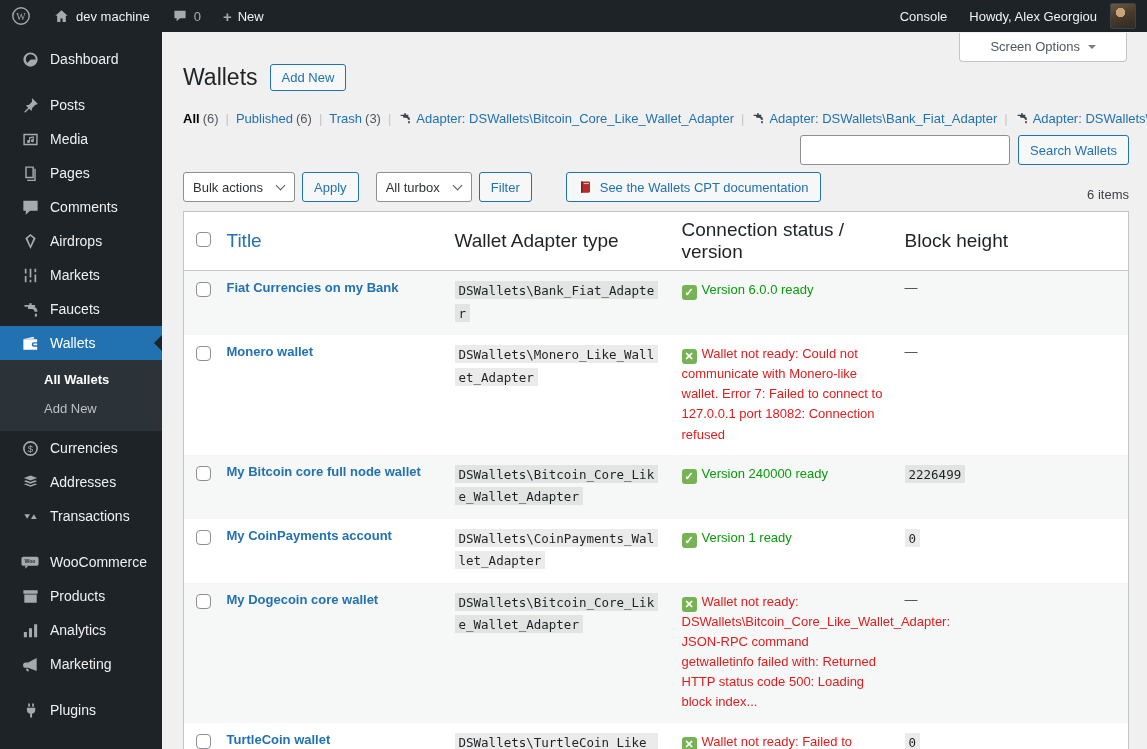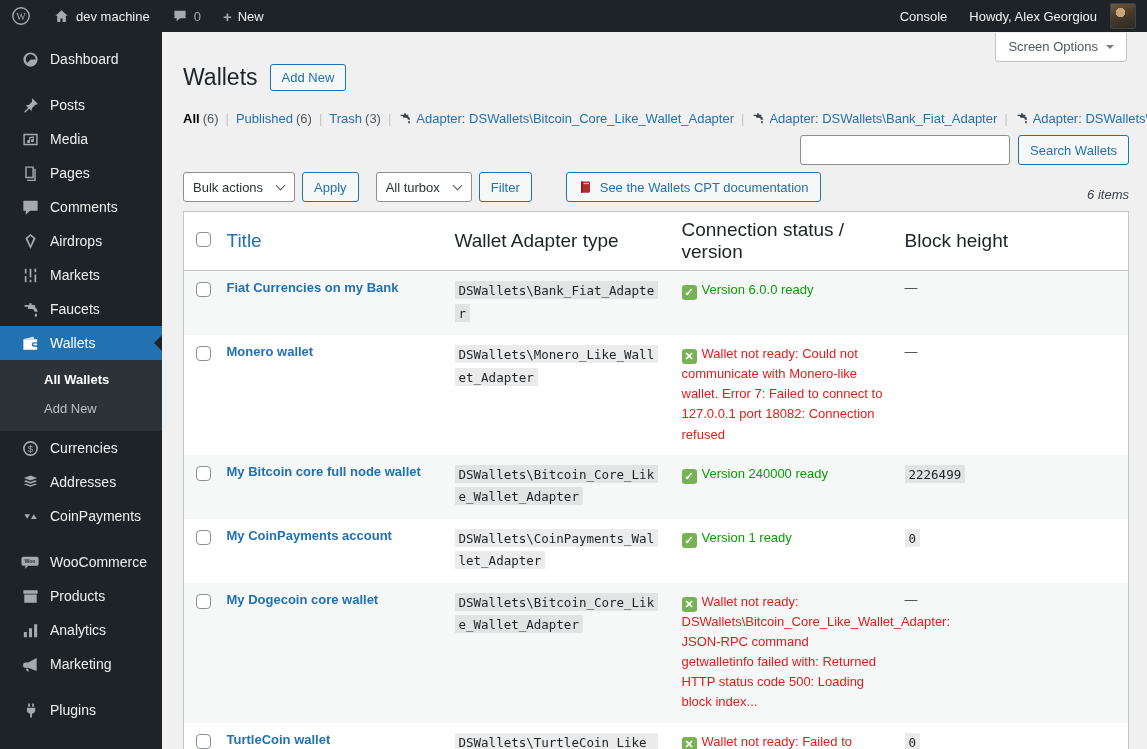--- a/index.html
+++ b/index.html
@@ -57,21 +57,21 @@
   }
   .submenu-item.current { color:#fff; font-weight:bold; }
 
   
   #content { position:absolute; left:162px; top:32px; width:985px; height:717px; }
   #content-inner { padding:16px 18px 0 21px; position:relative; }
 
   #screen-options {
     position:absolute; top:1px; right:20px; background:#fff;
     border:1px solid #c3c4c7; border-top:none; border-radius:0 0 4px 4px;
-    padding:6px 12px 7px; color:#50575e; display:flex; align-items:center; gap:8px; cursor:pointer;
+    padding:6px 30px 7px; color:#50575e; display:flex; align-items:center; gap:8px; cursor:pointer;
   }
   .chev-down {
     width:0; height:0; border:4px solid transparent; border-top-color:#787c82; margin-top:4px;
   }
 
   .title-row { display:flex; align-items:center; gap:12px; margin-top:14px; }
   h1.page-title { font-size:23px; font-weight:400; color:#1d2327; margin:0; line-height:30px; }
   .page-title-action {
     display:inline-block; padding:5px 11px; background:#f6f7f7;
     border:1px solid #2271b1; border-radius:3px; color:#2271b1; font-size:13px; cursor:pointer;
@@ -102,21 +102,21 @@
   .toolbar { display:flex; align-items:flex-end; margin-top:7px; }
   .fake-select {
     height:30px; display:inline-flex; align-items:center; gap:14px; padding:0 10px 0 9px;
     background:#fff; border:1px solid #8c8f94; border-radius:3px; color:#2c3338; cursor:pointer;
   }
   .fake-select .sel-chev {
     width:7px; height:7px; border-right:1.6px solid #50575e; border-bottom:1.6px solid #50575e;
     transform:rotate(45deg); margin-top:-4px;
   }
   .tb-gap-s { width:7px; } .tb-gap-m { width:17px; }
-  .items-count { margin-left:auto; color:#3c434a;font-style:italic; }
+  .items-count { margin-left:auto; color:#3c434a; }
 
   
   table.wp-list-table {
     width:100%; margin-top:9px; border-collapse:collapse;
     background:#fff; border:1px solid #c3c4c7; table-layout:fixed;
   }
   .wp-list-table thead th {
     text-align:left; font-weight:400; color:#1d2327; padding:7px 10px;
     border-bottom:1px solid #c3c4c7; font-size:19px;
   }
@@ -292,21 +292,21 @@
         </span>
         <span>Addresses</span>
       </a>
       <a class="menu-item">
         <span class="menu-ico">
           <svg viewBox="0 0 20 20" width="19" height="19" fill="currentColor">
             <path d="M3.5 7.5h6l-3 4.8z"></path>
             <path d="M10.5 12.5h6l-3-4.8z"></path>
           </svg>
         </span>
-        <span>CoinPayments</span>
+        <span>Transactions</span>
       </a>
       <div class="menu-sep"></div>
       <a class="menu-item">
         <span class="menu-ico">
           <svg viewBox="0 0 20 20" width="21" height="19">
             <rect x="1" y="4" width="18" height="9.5" rx="2" fill="currentColor"></rect>
             <path d="M5 13.5h3.2L5 16.6z" fill="currentColor"></path>
             <text x="10" y="10.9" text-anchor="middle" font-size="5.4" font-weight="bold" font-family="sans-serif" fill="#1d2327">Woo</text>
           </svg>
         </span>

